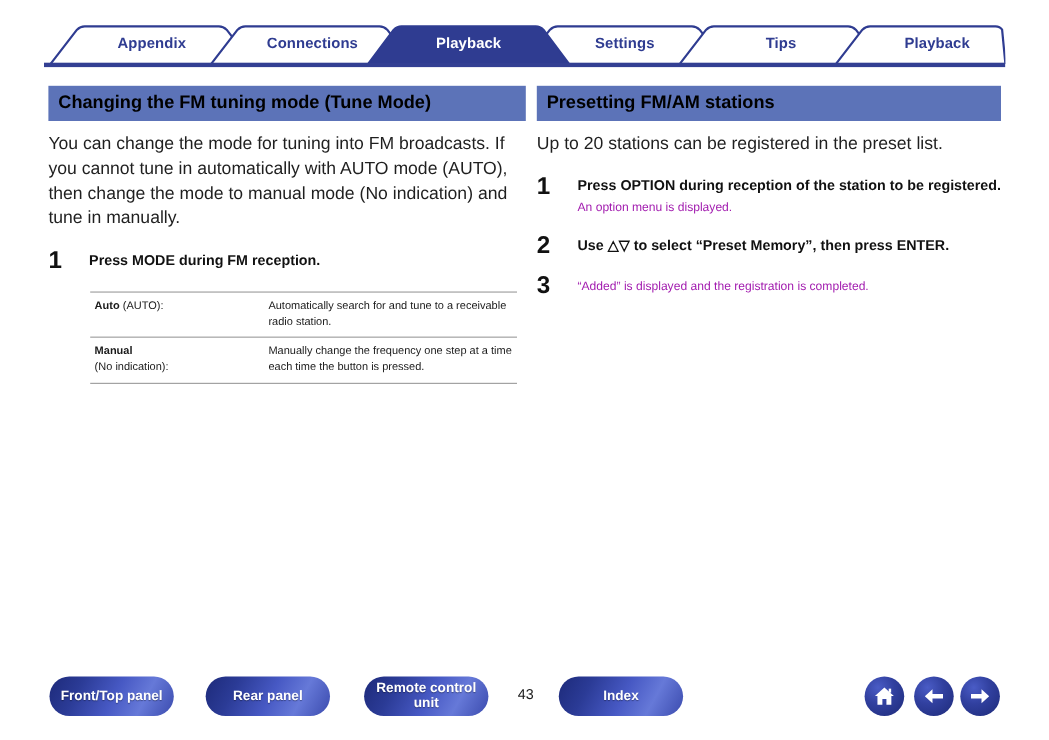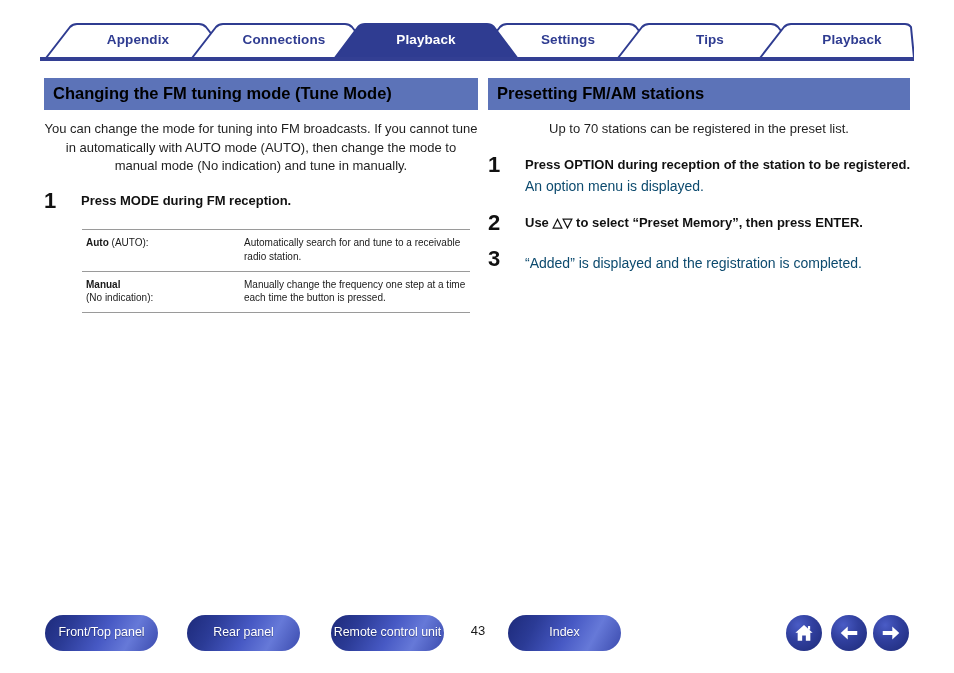--- a/index.html
+++ b/index.html
@@ -57,25 +57,24 @@
     background: #5c73b8;
     color: #000000;
     font-size: 16.5px;
     font-weight: bold;
     padding: 5px 9px 6px 9px;
     line-height: 1.28;
     box-sizing: border-box;
   }
 
   .intro {
-    font-size: 13px;
+    font-size: 16px;
     line-height: 1.42;
     margin-top: 10px;
     color: #1f1f1f;
-    text-align: center;
   }
 
   
   .step {
     display: flex;
     margin-top: 17px;
   }
   .step-num {
     width: 37px;
     flex: 0 0 37px;
@@ -88,24 +87,24 @@
   .step-body {
     flex: 1 1 auto;
   }
   .step-title {
     font-size: 13px;
     font-weight: bold;
     line-height: 1.37;
     color: #111111;
   }
   .step-note {
-    font-size: 14px;
+    font-size: 11px;
     line-height: 1.4;
     margin-top: 4px;
-    color: #0c4a6e;
+    color: #a21caf;
   }
 
   
   .mode-table {
     margin-top: 18px;
     margin-left: 38px;
     width: 388px;
     border-collapse: collapse;
   }
   .mode-table td {
@@ -127,22 +126,22 @@
     width: 954px;
     height: 50px;
   }
   .pill {
     position: absolute;
     top: 0;
     height: 36px;
     border-radius: 18px;
     color: #ffffff;
     font-size: 12.4px;
-    font-weight: normal;
-    text-align: right;
+    font-weight: bold;
+    text-align: center;
     line-height: 1.12;
     display: flex;
     align-items: center;
     justify-content: center;
     box-sizing: border-box;
     background: linear-gradient(118deg, #1d2a7a 0%, #2b3b96 24%, #4759c4 52%, #6679d8 74%, #3b4bae 100%);
     text-shadow: 0 1px 1px rgba(0,0,0,0.35);
   }
   #page-number {
     position: absolute;
@@ -219,21 +218,21 @@
         <td>Manually change the frequency one step at a time each time the button is pressed.</td>
       </tr>
     </tbody>
   </table>
 </div>
 
 <div class="column" id="col-right">
 
   <div class="section-head">Presetting FM/AM stations</div>
 
-  <p class="intro">Up to 70 stations can be registered in the preset list.</p>
+  <p class="intro">Up to 20 stations can be registered in the preset list.</p>
 
   <div class="step">
     <div class="step-num">1</div>
     <div class="step-body">
       <div class="step-title">Press OPTION during reception of the station to be registered.</div>
       <div class="step-note">An option menu is displayed.</div>
     </div>
   </div>
 
   <div class="step">

